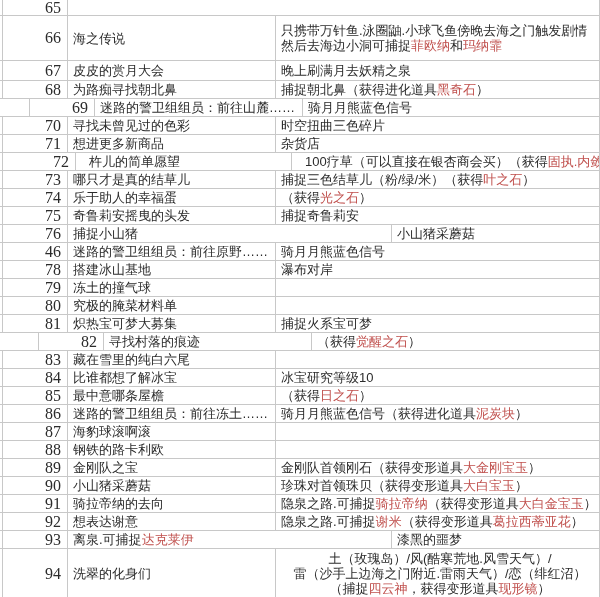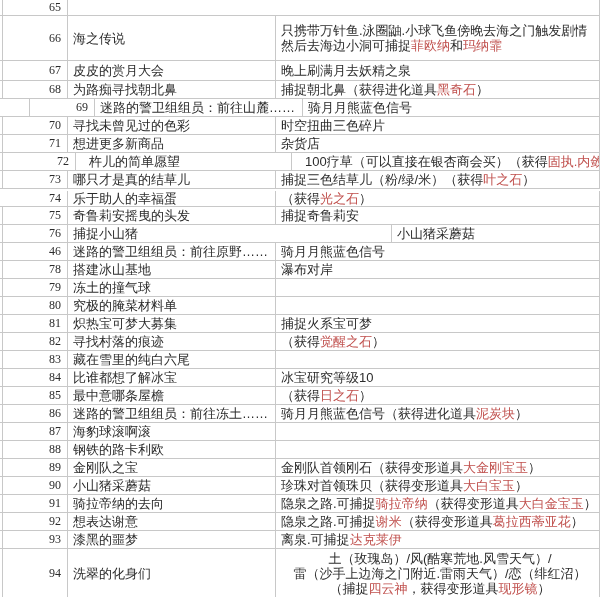--- a/index.html
+++ b/index.html
@@ -29,21 +29,21 @@
     overflow:hidden;
     font-size:13px;
     line-height:15px;
   }
   .c-sliver{width:3px;flex:0 0 3px;}
   .c-num{
     width:65px;flex:0 0 65px;
     text-align:right;
     padding-right:6px;
     font-family:"Liberation Serif","DejaVu Serif",serif;
-    font-size:12px;
+    font-size:16px;
     display:block;
     line-height:inherit;
   }
   .c-num,.c-name{white-space:nowrap;}
   .c-name{width:208px;flex:0 0 208px;padding-left:5px;}
   .c-desc{flex:1 1 auto;padding-left:5px;border-right:1px solid var(--border,#c8c8c8);}
   .c-num{display:flex;justify-content:center;align-items:flex-end;flex-direction:column;}
   .desc-line{white-space:nowrap;}
   .desc-center .desc-line{text-align:center;white-space:normal;}
   .red{color:var(--red,#c0504d);}
@@ -116,21 +116,21 @@
         </div>
       </div>
       <div class="row" style="height: 18px;">
         <div class="cell c-sliver"></div>
         <div class="cell c-num">73</div>
         <div class="cell c-name">哪只才是真的结草儿</div>
         <div class="cell c-desc">
           <div class="desc-line"><span class="">捕捉三色结草儿（粉/绿/米）（获得</span><span class="red">叶之石</span><span class="">）</span></div>
         </div>
       </div>
-      <div class="row" style="height: 18px; align-items: flex-end;">
+      <div class="row" style="height: 18px;">
         <div class="cell c-sliver"></div>
         <div class="cell c-num">74</div>
         <div class="cell c-name">乐于助人的幸福蛋</div>
         <div class="cell c-desc">
           <div class="desc-line"><span class="">（获得</span><span class="red">光之石</span><span class="">）</span></div>
         </div>
       </div>
       <div class="row" style="height: 18px;">
         <div class="cell c-sliver"></div>
         <div class="cell c-num">75</div>
@@ -176,21 +176,21 @@
         <div class="cell c-desc"></div>
       </div>
       <div class="row" style="height: 18px;">
         <div class="cell c-sliver"></div>
         <div class="cell c-num">81</div>
         <div class="cell c-name">炽热宝可梦大募集</div>
         <div class="cell c-desc">
           <div class="desc-line"><span class="">捕捉火系宝可梦</span></div>
         </div>
       </div>
-      <div class="row" style="height: 18px;">
+      <div class="row" style="height: 18px; padding-left: 36px;">
         <div class="cell c-sliver"></div>
         <div class="cell c-num">82</div>
         <div class="cell c-name">寻找村落的痕迹</div>
         <div class="cell c-desc">
           <div class="desc-line"><span class="">（获得</span><span class="red">觉醒之石</span><span class="">）</span></div>
         </div>
       </div>
       <div class="row" style="height: 18px;">
         <div class="cell c-sliver"></div>
         <div class="cell c-num">83</div>
@@ -261,24 +261,24 @@
         <div class="cell c-sliver"></div>
         <div class="cell c-num">92</div>
         <div class="cell c-name">想表达谢意</div>
         <div class="cell c-desc">
           <div class="desc-line"><span class="">隐泉之路.可捕捉</span><span class="red">谢米</span><span class="">（获得变形道具</span><span class="red">葛拉西蒂亚花</span><span class="">）</span></div>
         </div>
       </div>
       <div class="row" style="height: 18px;">
         <div class="cell c-sliver"></div>
         <div class="cell c-num">93</div>
+        <div class="cell c-desc">
+          <div class="desc-line"><span class="">离泉.可捕捉</span><span class="red">达克莱伊</span></div>
+        </div>
         <div class="cell c-name">漆黑的噩梦</div>
-        <div class="cell c-desc">
-          <div class="desc-line"><span class="">离泉.可捕捉</span><span class="red">达克莱伊</span></div>
-        </div>
       </div>
       <div class="row" style="height: 50px;">
         <div class="cell c-sliver"></div>
         <div class="cell c-num">94</div>
         <div class="cell c-name">洗翠的化身们</div>
         <div class="cell c-desc desc-center">
           <div class="desc-line"><span class="">土（玫瑰岛）/风(酷寒荒地.风雪天气）/</span></div>
           <div class="desc-line"><span class="">雷（沙手上边海之门附近.雷雨天气）/恋（绯红沼）</span></div>
           <div class="desc-line"><span class="">（捕捉</span><span class="red">四云神</span><span class="">，获得变形道具</span><span class="red">现形镜</span><span class="">）</span></div>
         </div>

